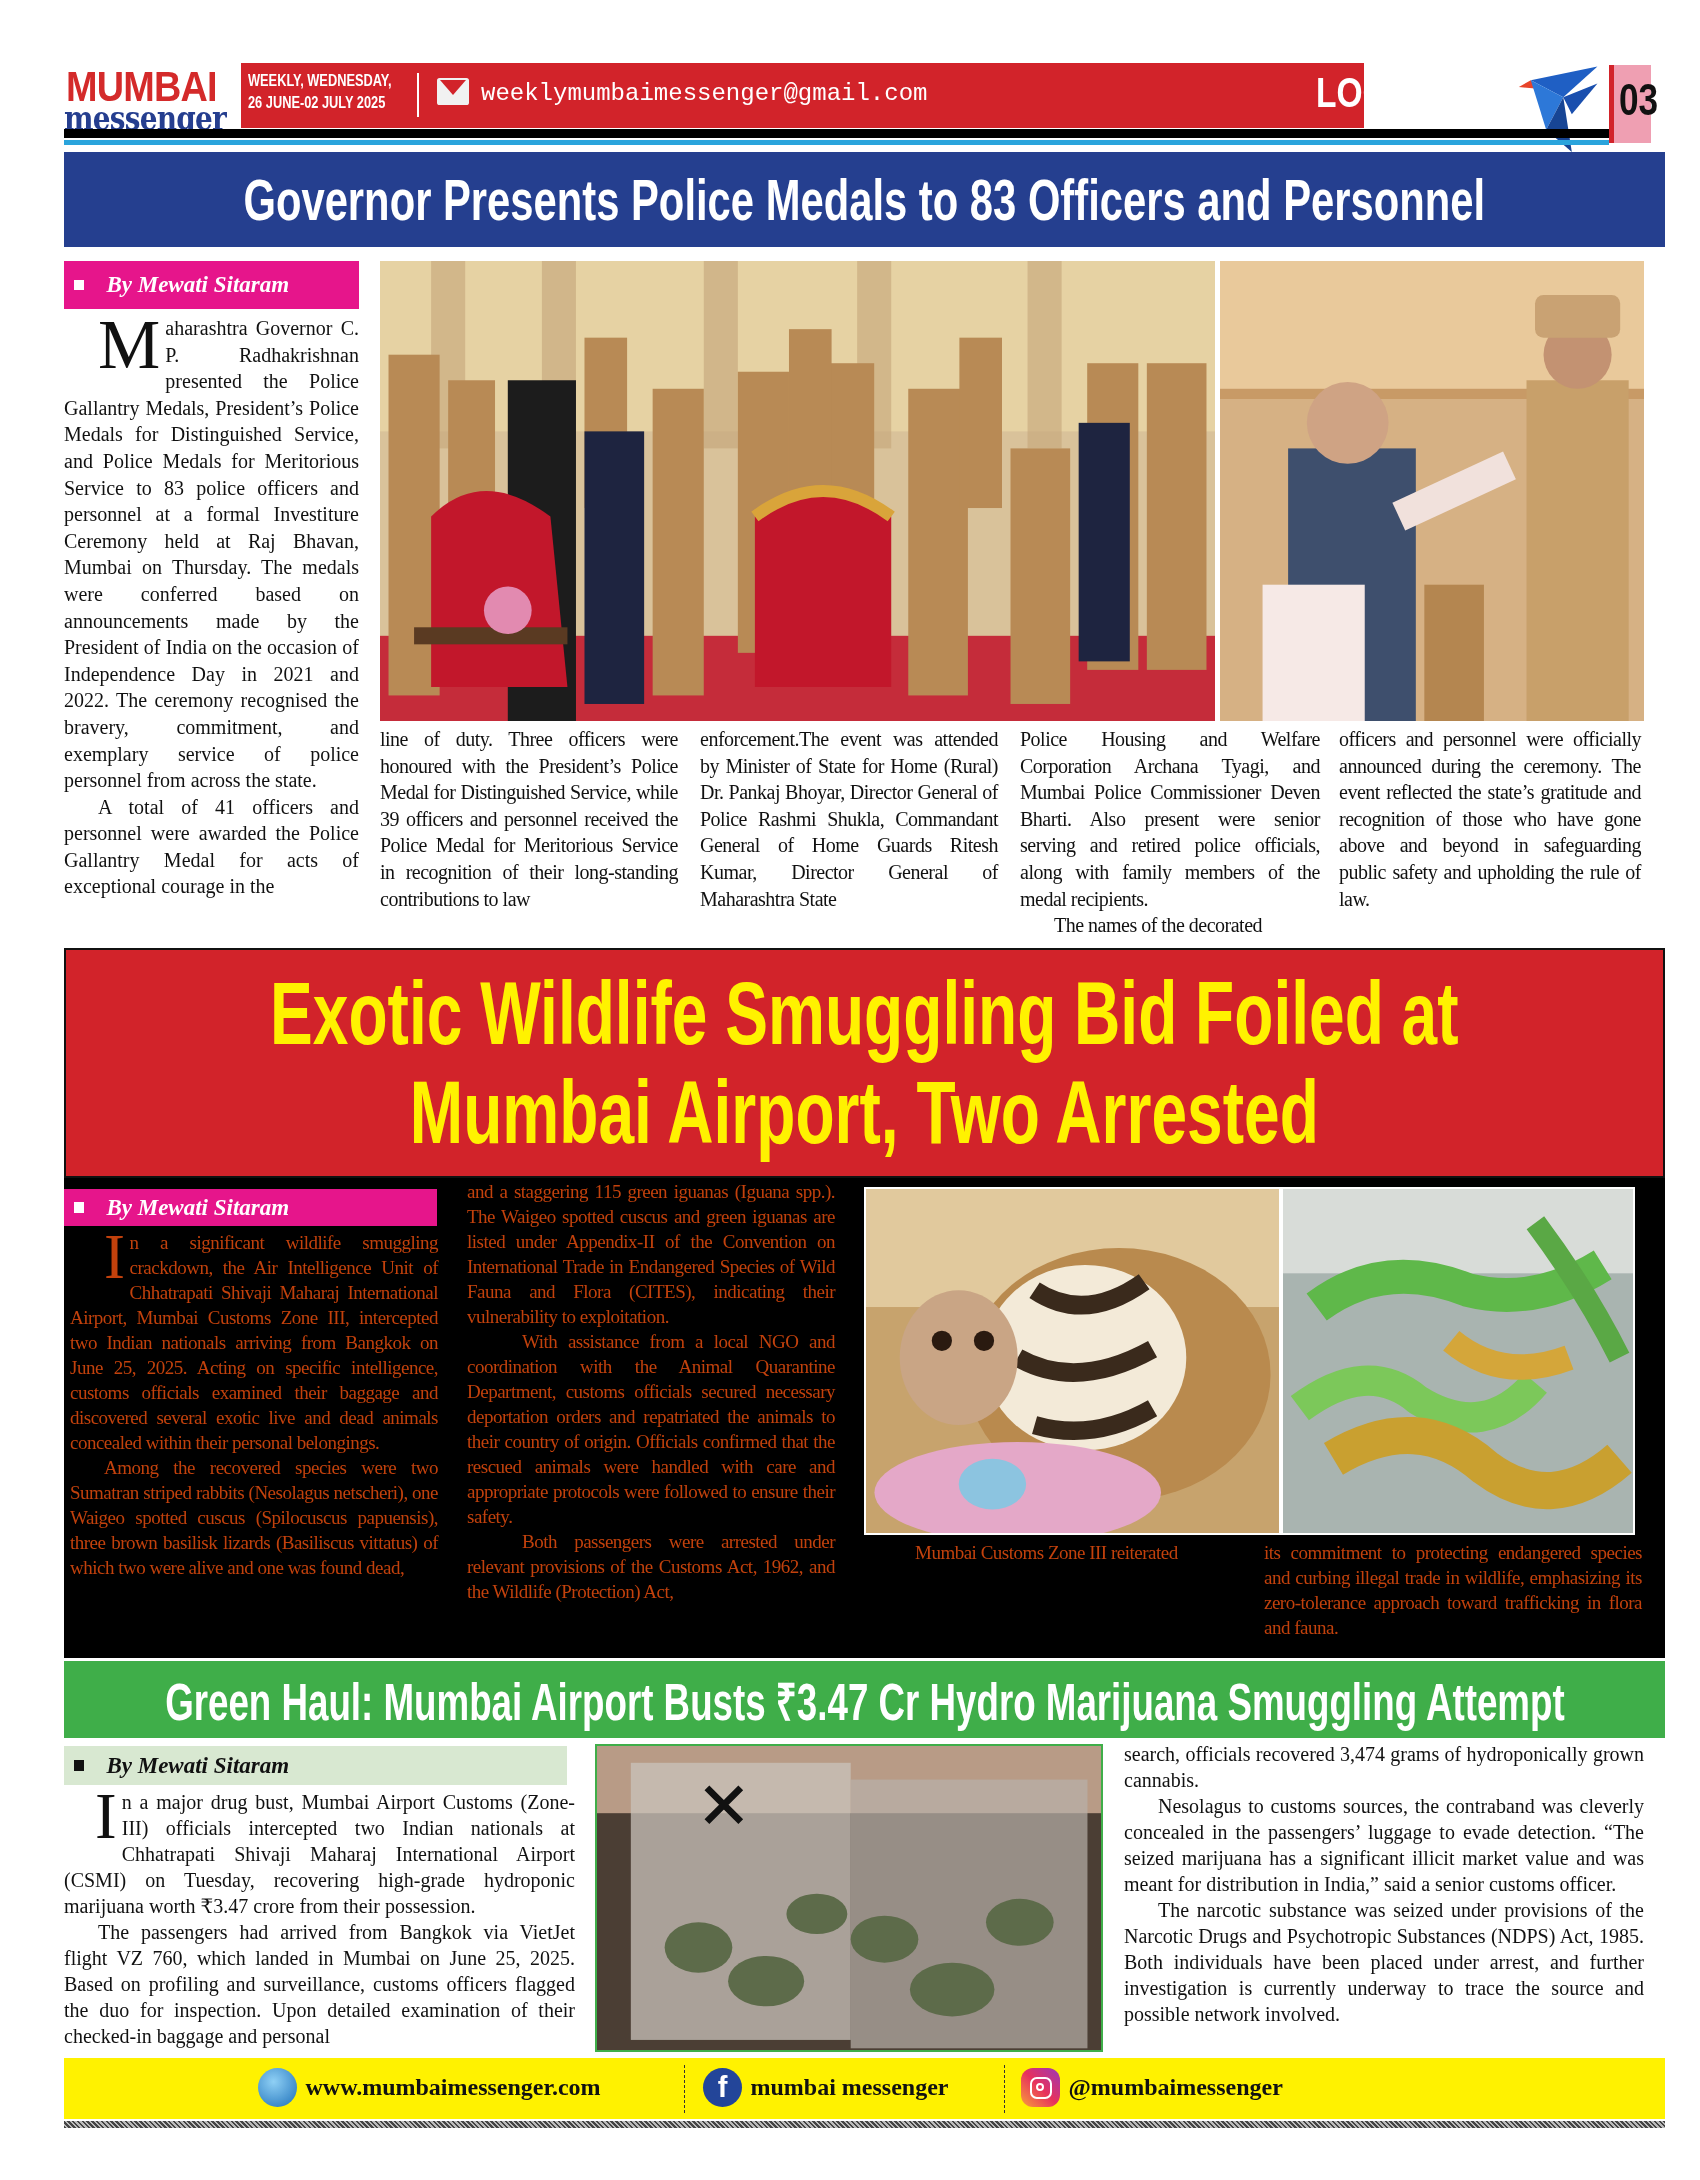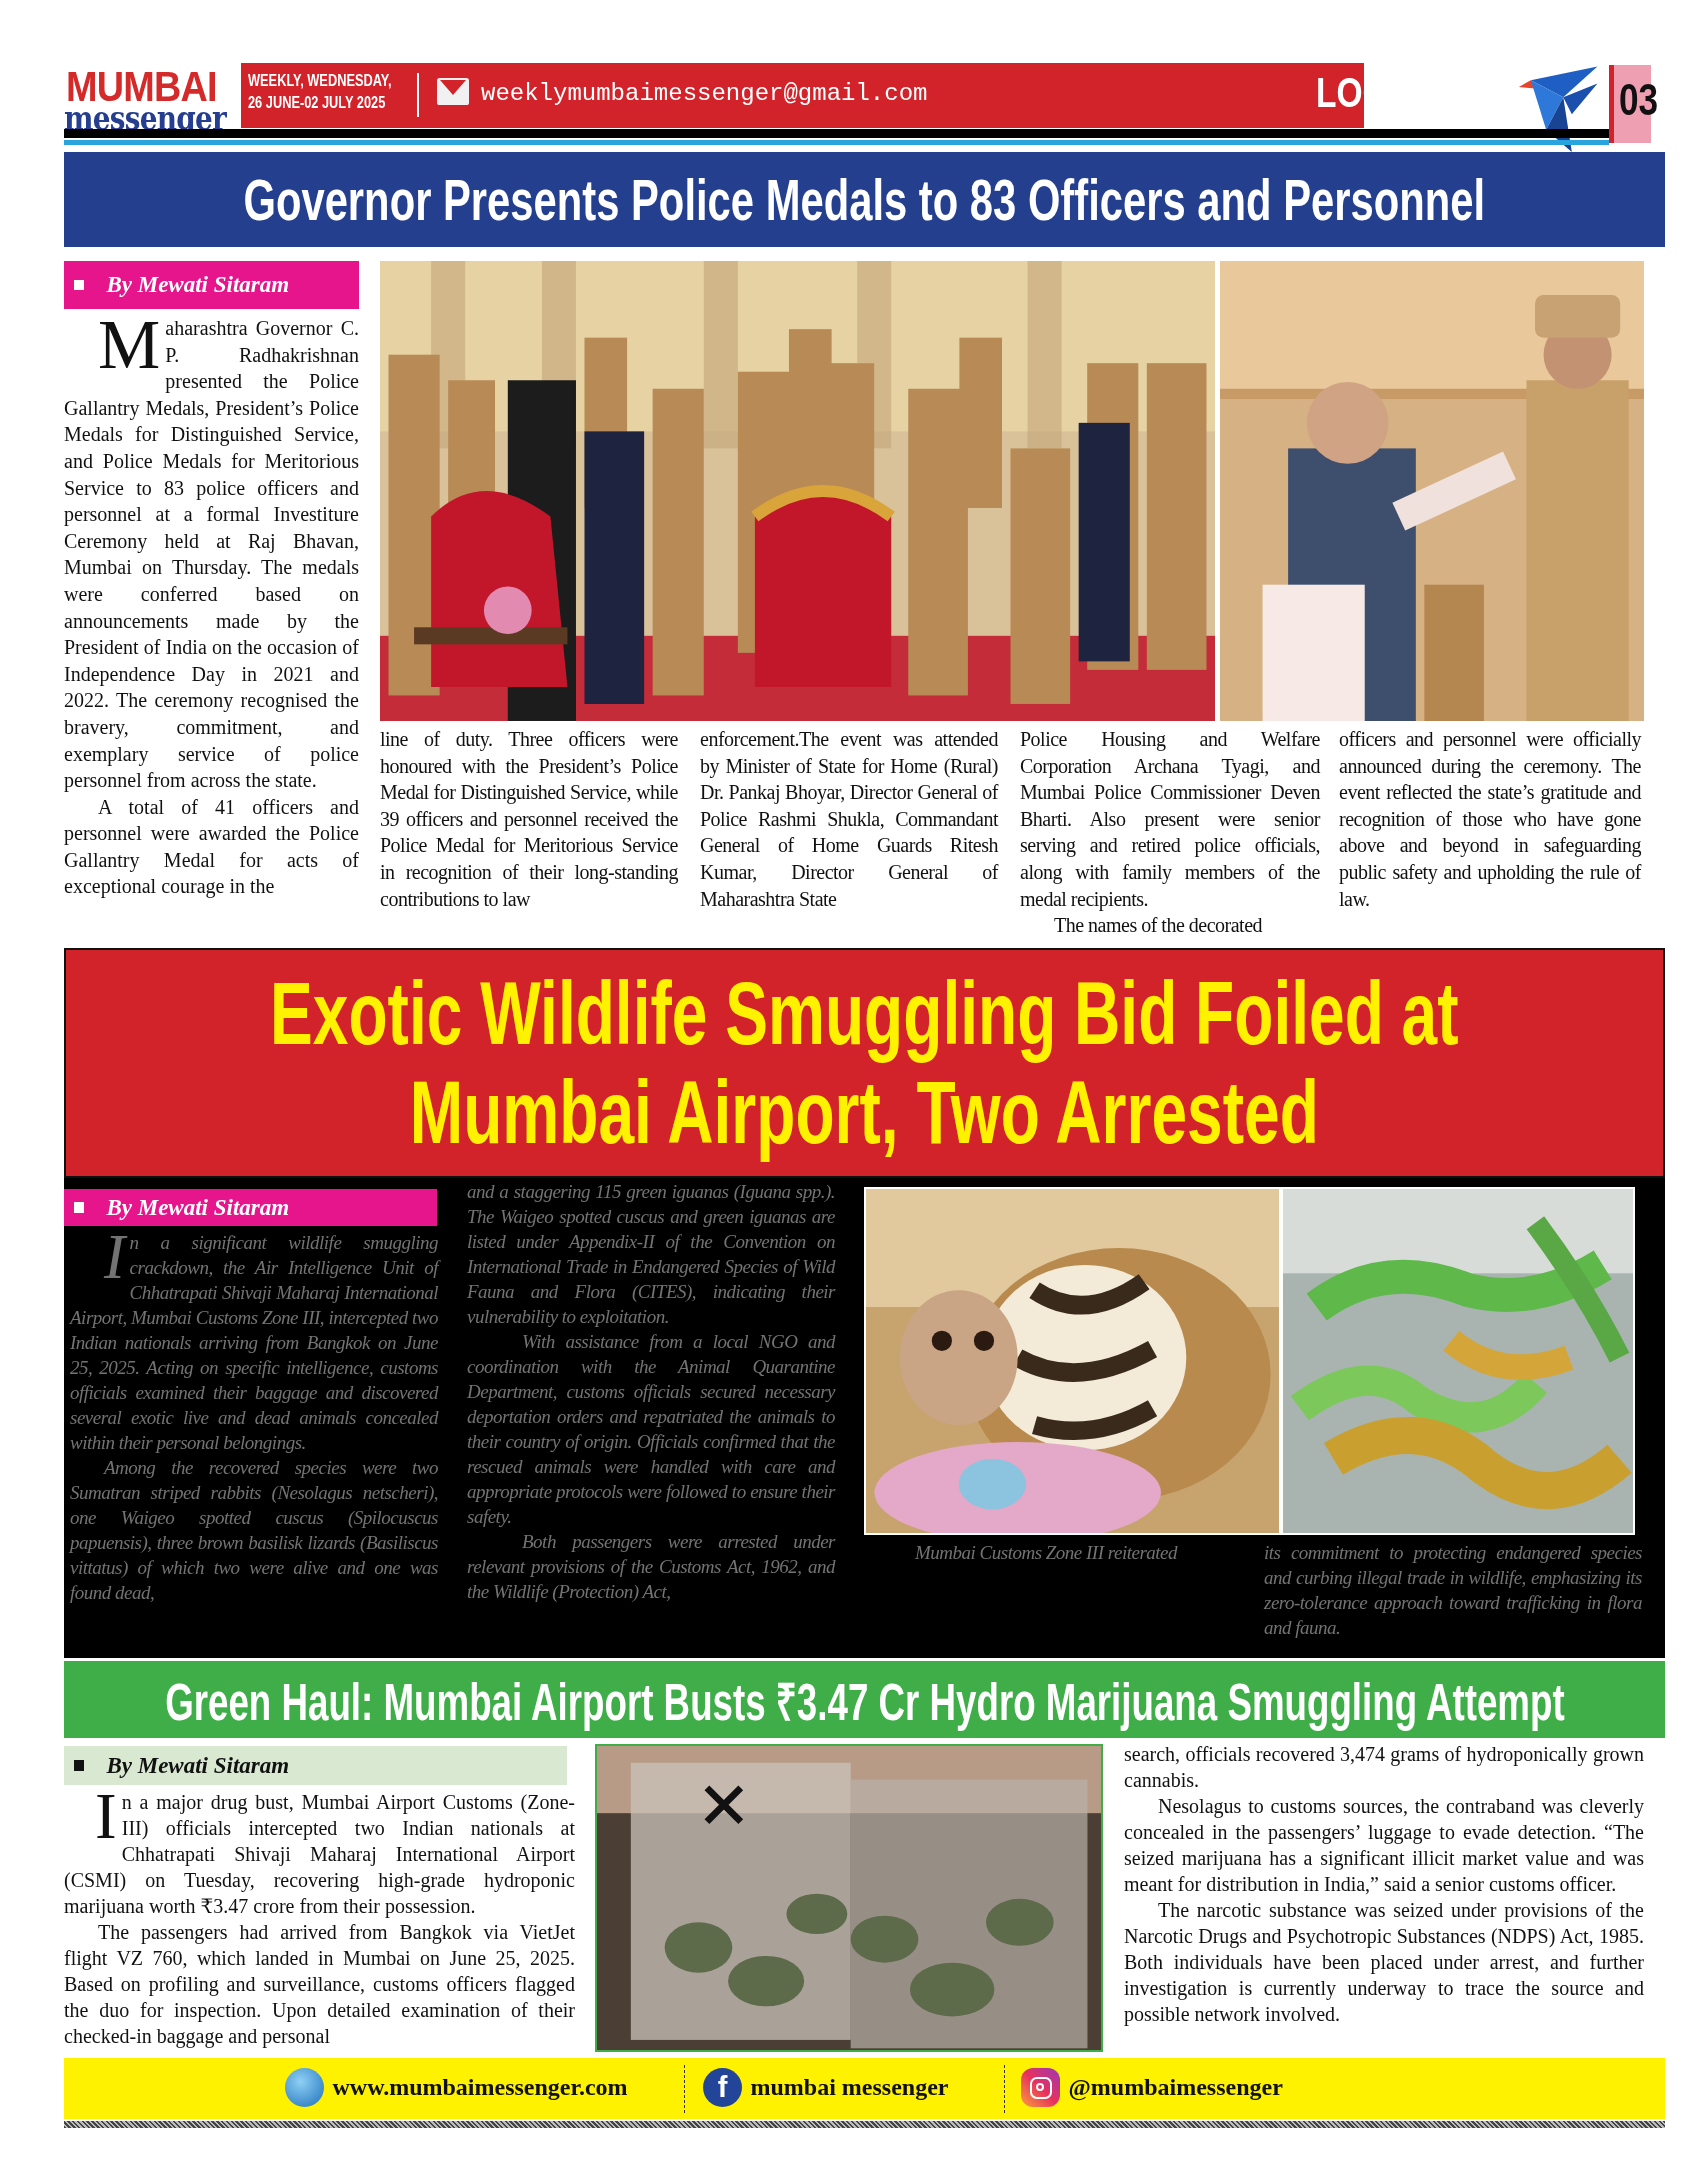--- a/index.html
+++ b/index.html
@@ -41,21 +41,21 @@
   .byline-pink .sq { background: #fff; }
   .byline-green { background: #d8e8d1; color: #111; }
   .byline-green .sq { background: #111; }
 
   
   .col { position: absolute; font-size: 20px; line-height: 26.6px; text-align: justify; }
   .col p { text-indent: 34px; }
   .col p.first { text-indent: 0; }
   .dropcap { float: left; font-size: 70px; line-height: 53px; margin: 3.4px 5.1px 0 34px; }
   .narrow { letter-spacing: -0.5px; }
-  .dark .col, .dark { color: #737373; font-style: italic; }
+  .dark .col, .dark { color: #c2410c; }
 
   
   .dark-box { position: absolute; left: 64px; top: 1178px; width: 1601px; height: 480px; background: #000; }
 
   
   .photo { position: absolute; overflow: hidden; }
   .photo svg { width: 100%; height: 100%; display: block; }
 
   
   .footer { position: absolute; left: 64px; top: 2058px; width: 1601px; height: 61px; background: #fff200; }
@@ -270,21 +270,21 @@
   </svg>
 </div>
 
 <div class="col" style="left:1124px; top:1741px; width:520px; line-height:26px;">
   <p class="first">search, officials recovered 3,474 grams of hydroponically grown cannabis.</p>
   <p>Nesolagus to customs sources, the contraband was cleverly concealed in the passengers’ luggage to evade detection. “The seized marijuana has a significant illicit market value and was meant for distribution in India,” said a senior customs officer.</p>
   <p>The narcotic substance was seized under provisions of the Narcotic Drugs and Psychotropic Substances (NDPS) Act, 1985. Both individuals have been placed under arrest, and further investigation is currently underway to trace the source and possible network involved.</p>
 </div>
 
 <footer class="footer">
-  <a class="footer-item" style="left:221px;">
+  <a class="footer-item" style="left:194px;">
     <span class="ico ico-globe"></span>
     <span>www.mumbaimessenger.com</span>
   </a>
   <div class="footer-sep" style="left:620px;"></div>
   <a class="footer-item" style="left:639px;">
     <span class="ico ico-fb">f</span>
     <span>mumbai messenger</span>
   </a>
   <div class="footer-sep" style="left:940px;"></div>
   <a class="footer-item" style="left:957px;">

